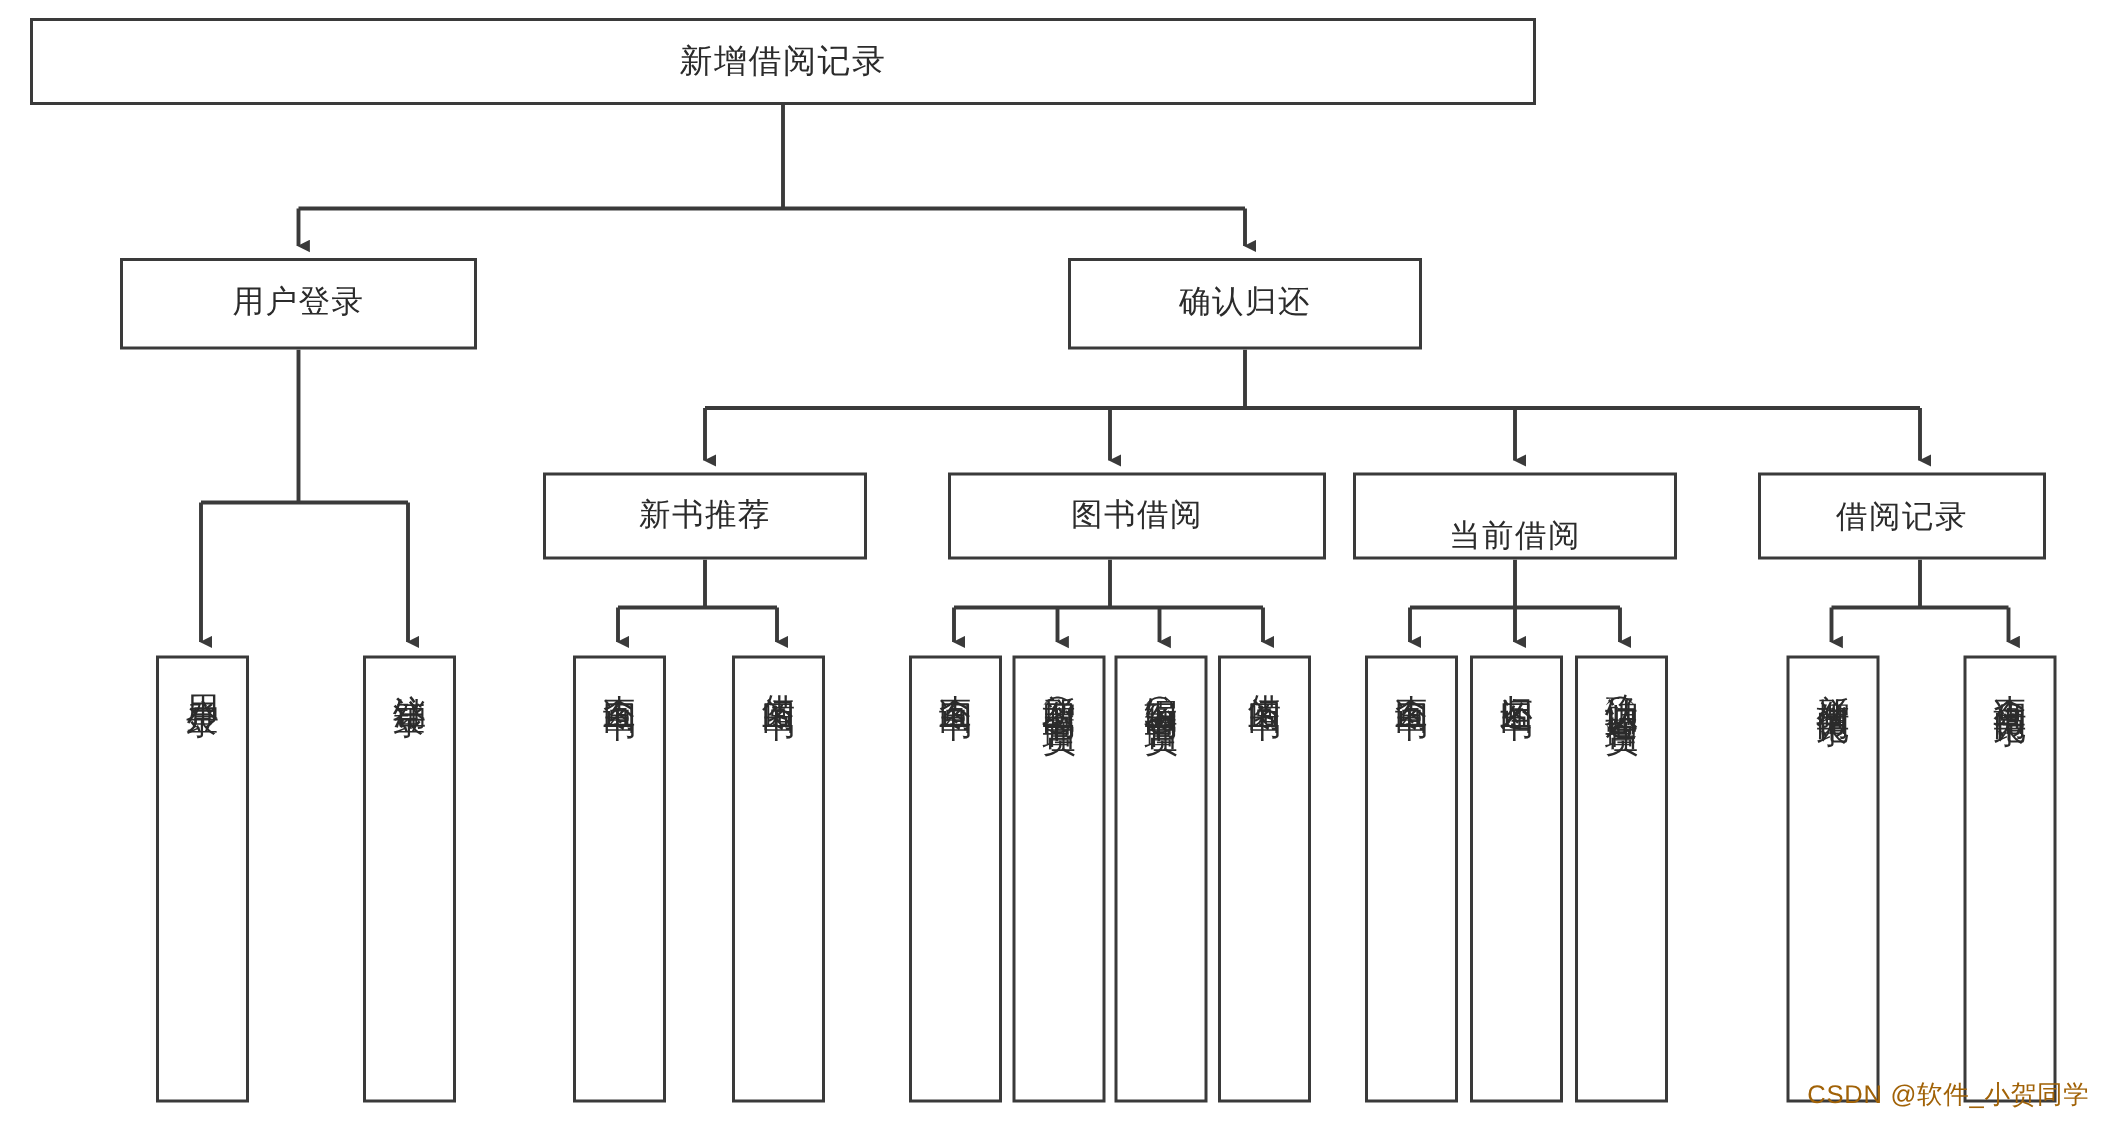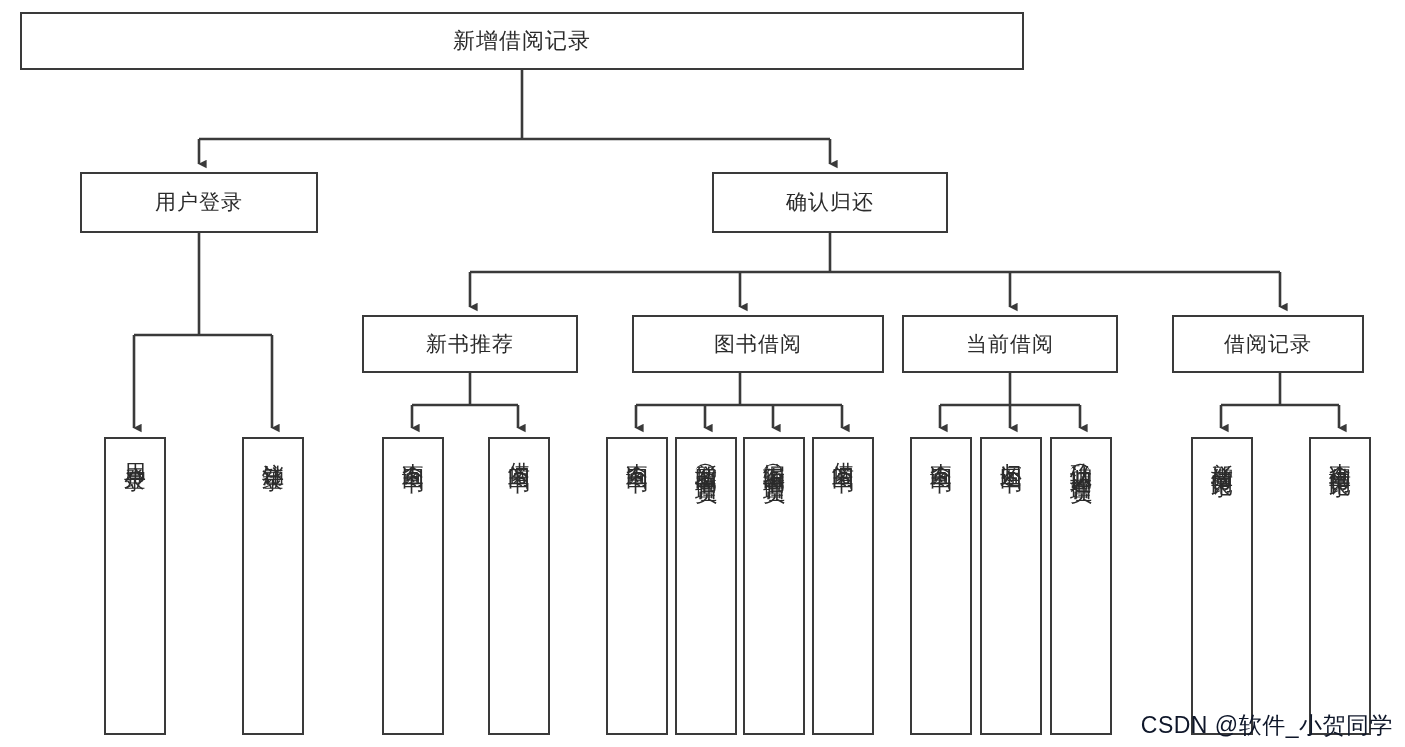--- a/index.html
+++ b/index.html
@@ -59,22 +59,22 @@
     text-orientation: upright;
     font-size: 22px;
     letter-spacing: 3px;
     line-height: 1;
     white-space: nowrap;
   }
   .watermark {
     position: absolute;
     right: 12px;
     bottom: 6px;
-    font-size: 23px;
-    color: #0f172a;
+    font-size: 17px;
+    color: #a16207;
     letter-spacing: 0.5px;
     white-space: nowrap;
   }
 </style>
 </head>
 <body>
 
 <div id="canvas">
 
   <svg class="connectors" viewBox="0 0 1405 747" xmlns="http://www.w3.org/2000/svg">
@@ -140,21 +140,21 @@
   </div>
 
   <div class="node horiz" style="left:362px; top:315px; width:216px; height:58px;">
     <span class="node-label">新书推荐</span>
   </div>
 
   <div class="node horiz" style="left:632px; top:315px; width:252px; height:58px;">
     <span class="node-label">图书借阅</span>
   </div>
 
-  <div class="node horiz" style="left:902px; top:315px; width:216px; height:58px;">
+  <div class="node horiz" style="left:902px; top:315px; width:216px; height:58px;align-items:flex-end;">
     <span class="node-label">当前借阅</span>
   </div>
 
   <div class="node horiz" style="left:1172px; top:315px; width:192px; height:58px;font-family:Liberation Serif, serif;">
     <span class="node-label">借阅记录</span>
   </div>
 
   <div class="node leaf" style="left:104px; top:437px; width:62px; height:298px;">
     <span class="node-label">用户登录</span>
   </div>

